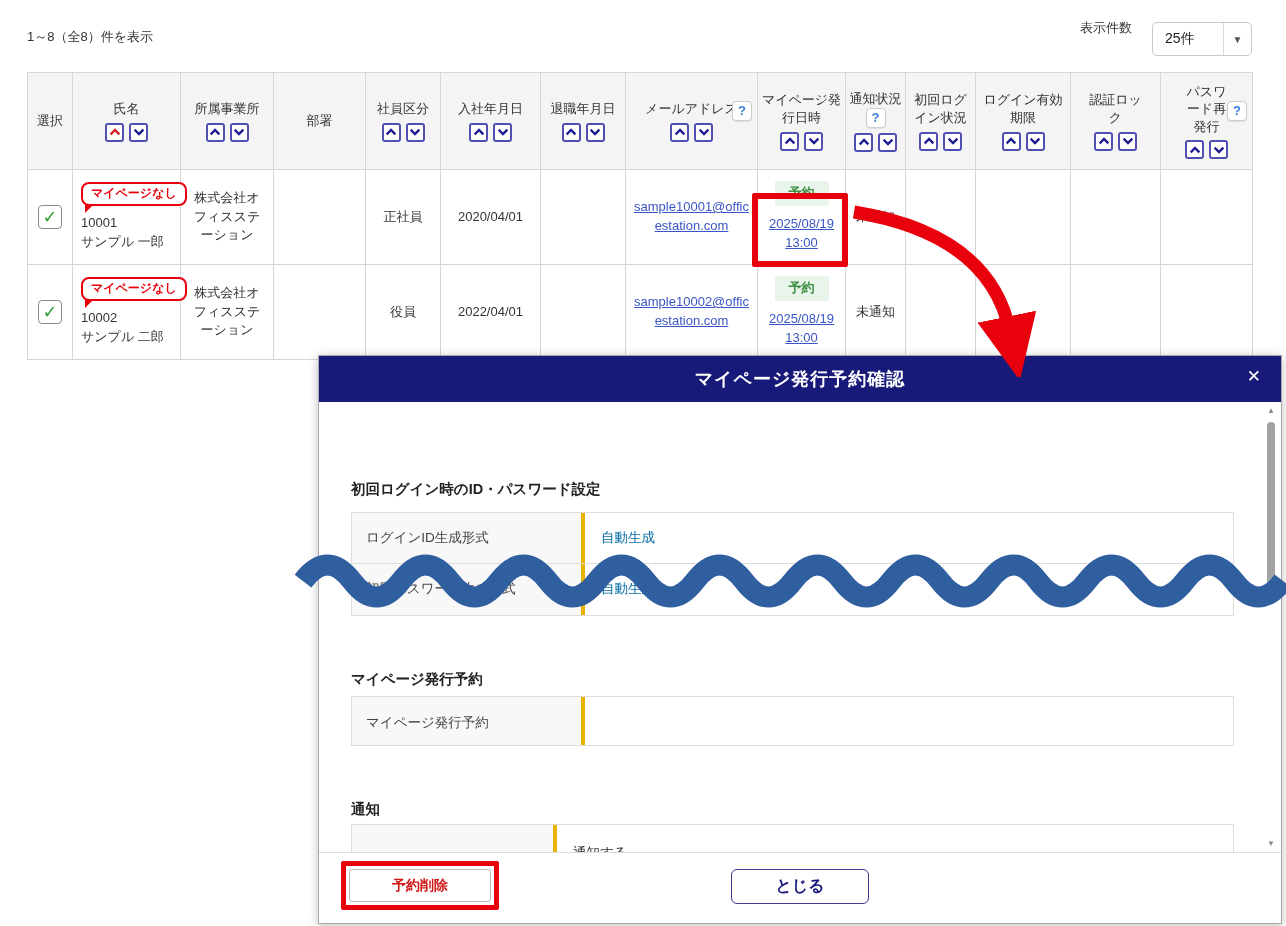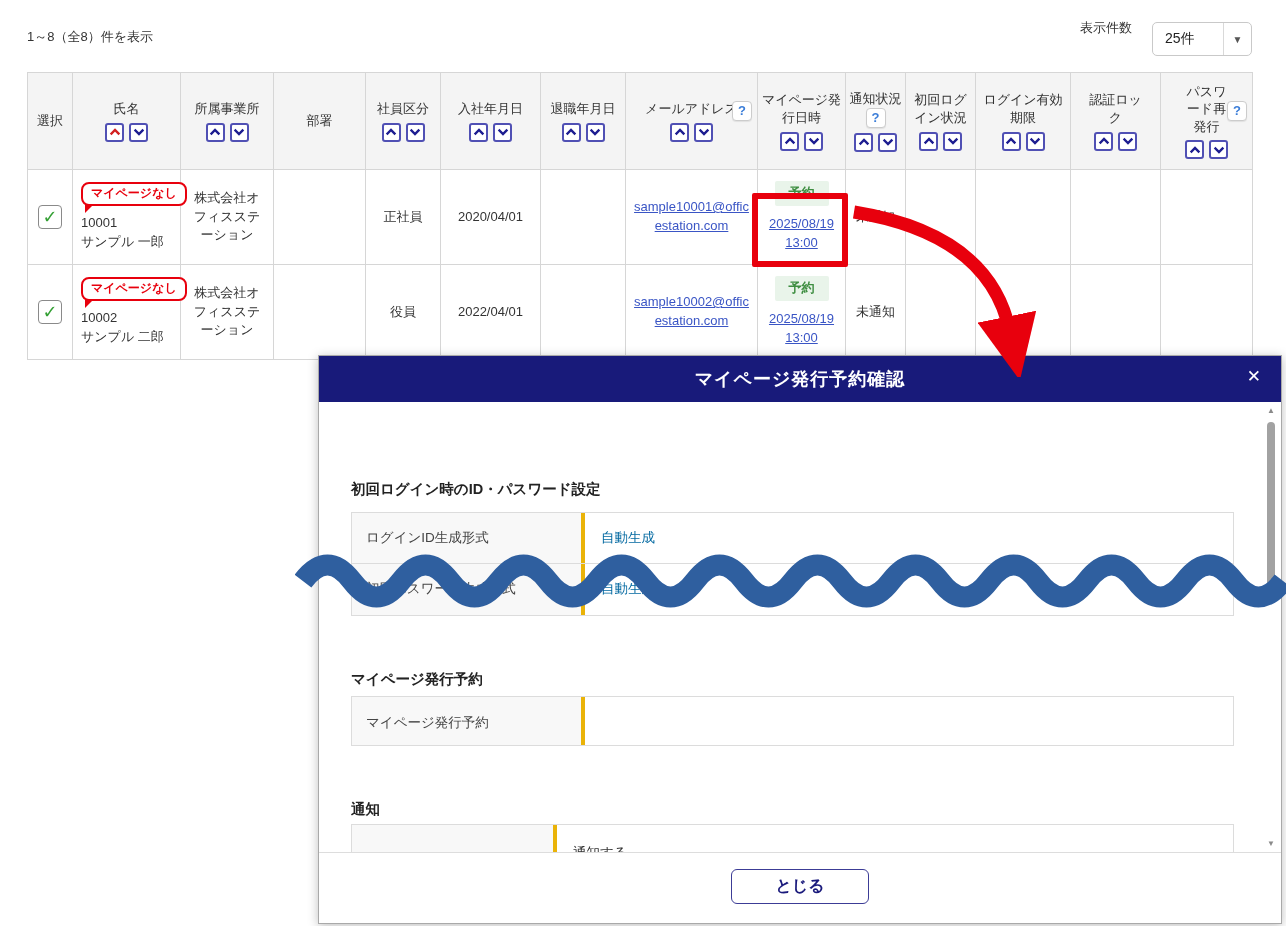--- a/index.html
+++ b/index.html
@@ -487,20 +487,23 @@
     </div>
 
     <div class="mscroll">
       <span class="arr up">▲</span>
       <div class="thumb"></div>
       <span class="arr down">▼</span>
     </div>
   </div>
 
   <div class="modal-footer">
+    <div class="del-wrap">
+      <button class="btn-del">予約削除</button>
+    </div>
     <button class="btn-close">とじる</button>
   </div>
 </div>
 
 <svg class="wave-svg" viewBox="0 0 991 80">
   <path d="M8,38 Q32.5,6 57,38 T106,38 T155,38 T204,38 T253,38 T302,38 T351,38 T400,38 T449,38 T498,38 T547,38 T596,38 T645,38 T694,38 T743,38 T792,38 T841,38 T890,38 T939,38 T988,38"></path>
 </svg>
 
 <svg class="arrow-svg" viewBox="0 0 240 185">
   <defs>

